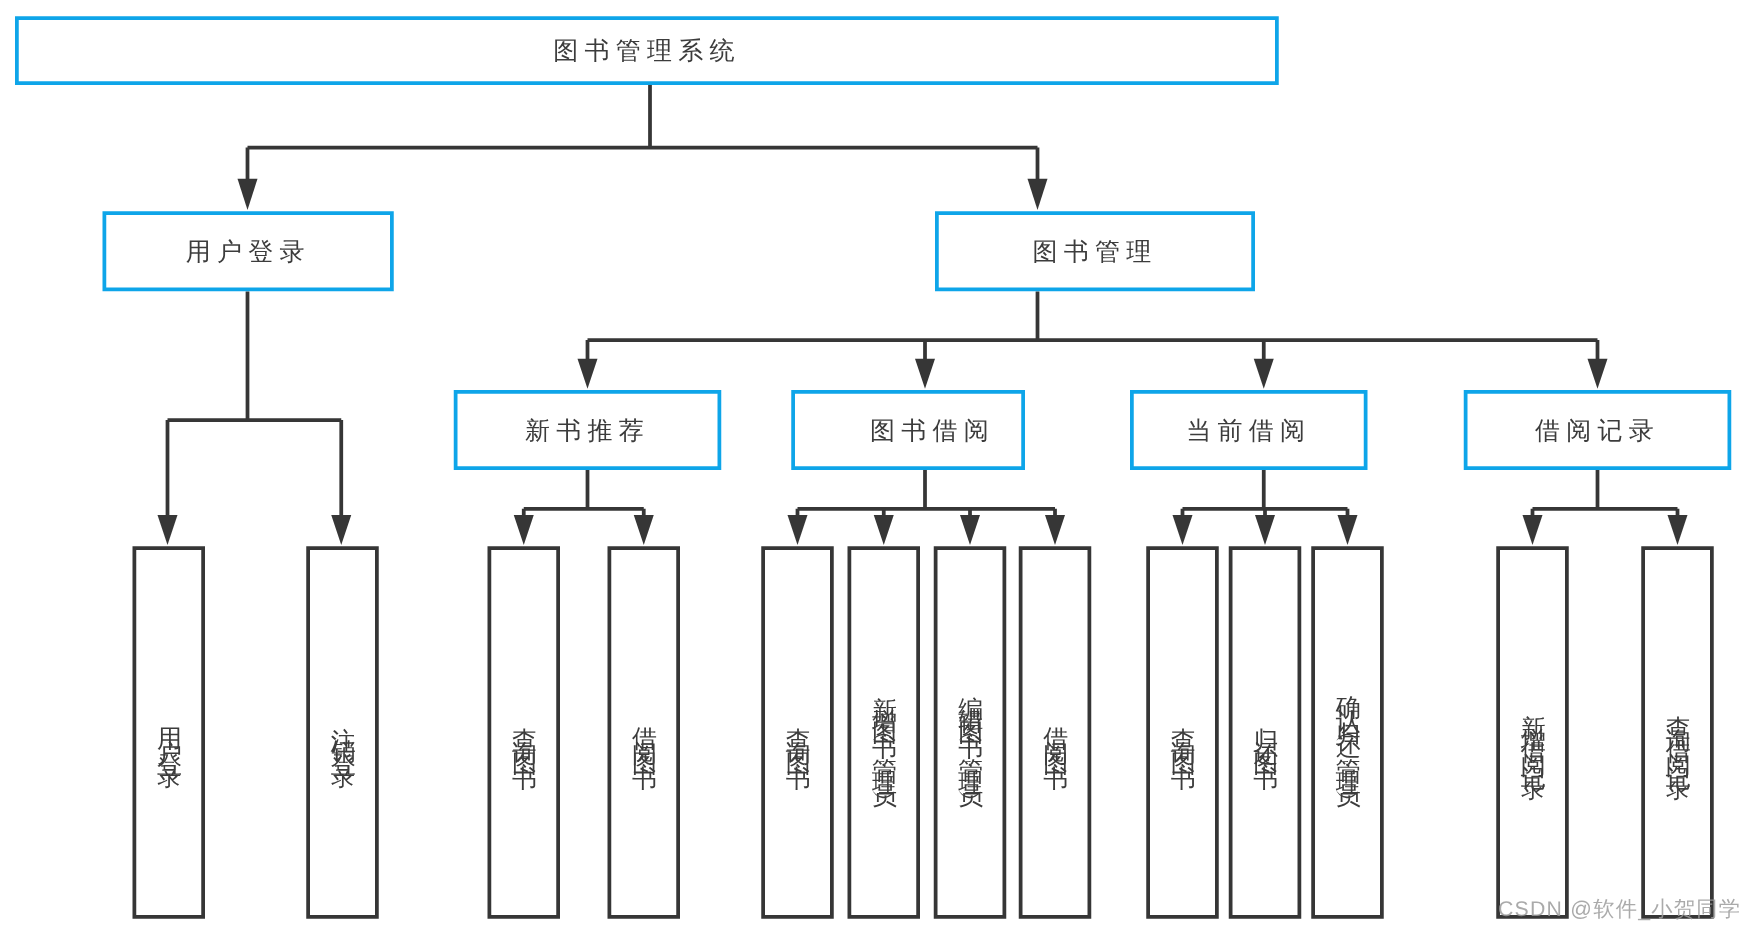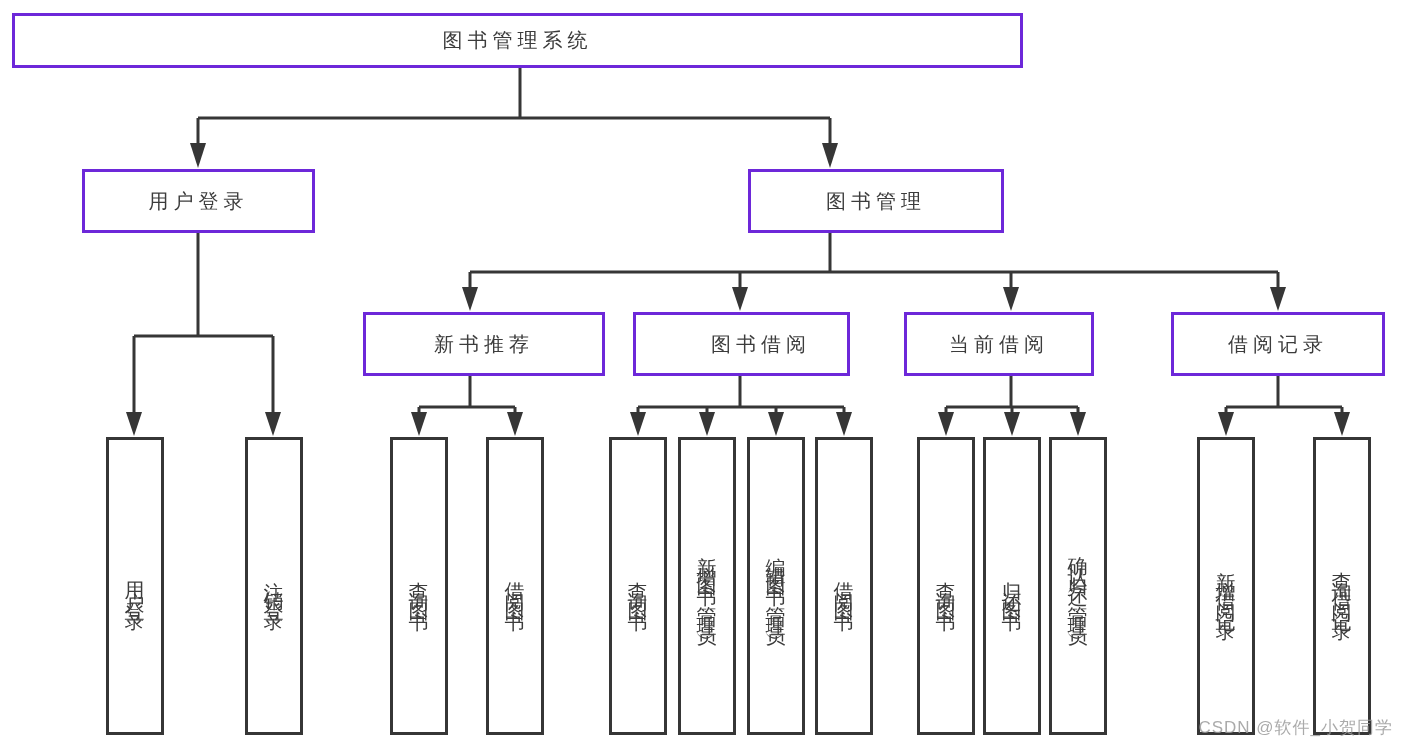--- a/index.html
+++ b/index.html
@@ -7,21 +7,21 @@
     position:relative;
     width:1405px;height:747px;
     background:#ffffff;
     font-family:"Liberation Sans",sans-serif;
     overflow:hidden;
   }
   svg.wires{position:absolute;left:0;top:0;z-index:1;}
   .node{
     position:absolute;
     box-sizing:border-box;
-    border:3px solid #6d28d9;
+    border:3px solid #0ea5e9;
     background:#ffffff;
     display:flex;align-items:center;justify-content:center;
     color:#3c3c3c;
     font-size:20px;
     letter-spacing:5px;
     z-index:2;
     white-space:nowrap;
   }
   .root{left:12px;top:13px;width:1011px;height:55px;}
   .lvl2{top:169px;height:64px;}
@@ -91,22 +91,22 @@
       <polygon points="1218,412 1234,412 1226,436"></polygon>
       <polygon points="1334,412 1350,412 1342,436"></polygon>
     </g>
   </svg>
 
   <div class="node root">图书管理系统</div>
 
   <div class="node lvl2" style="left:82px;width:233px;">用户登录</div>
   <div class="node lvl2" style="left:748px;width:256px;">图书管理</div>
 
-  <div class="node lvl3" style="left:363px;width:242px;">新书推荐</div>
-  <div class="node lvl3" style="left:633px;width:217px;padding-left:39px;">图书借阅</div>
+  <div class="node lvl3" style="left:363px;width:214px;">新书推荐</div>
+  <div class="node lvl3" style="left:633px;width:187px;padding-left:39px;">图书借阅</div>
   <div class="node lvl3" style="left:904px;width:190px;">当前借阅</div>
   <div class="node lvl3" style="left:1171px;width:214px;">借阅记录</div>
 
   <div class="leaf" style="left:106px;">
     <span>用户登录</span>
   </div>
   <div class="leaf" style="left:245px;">
     <span>注销登录</span>
   </div>
 

